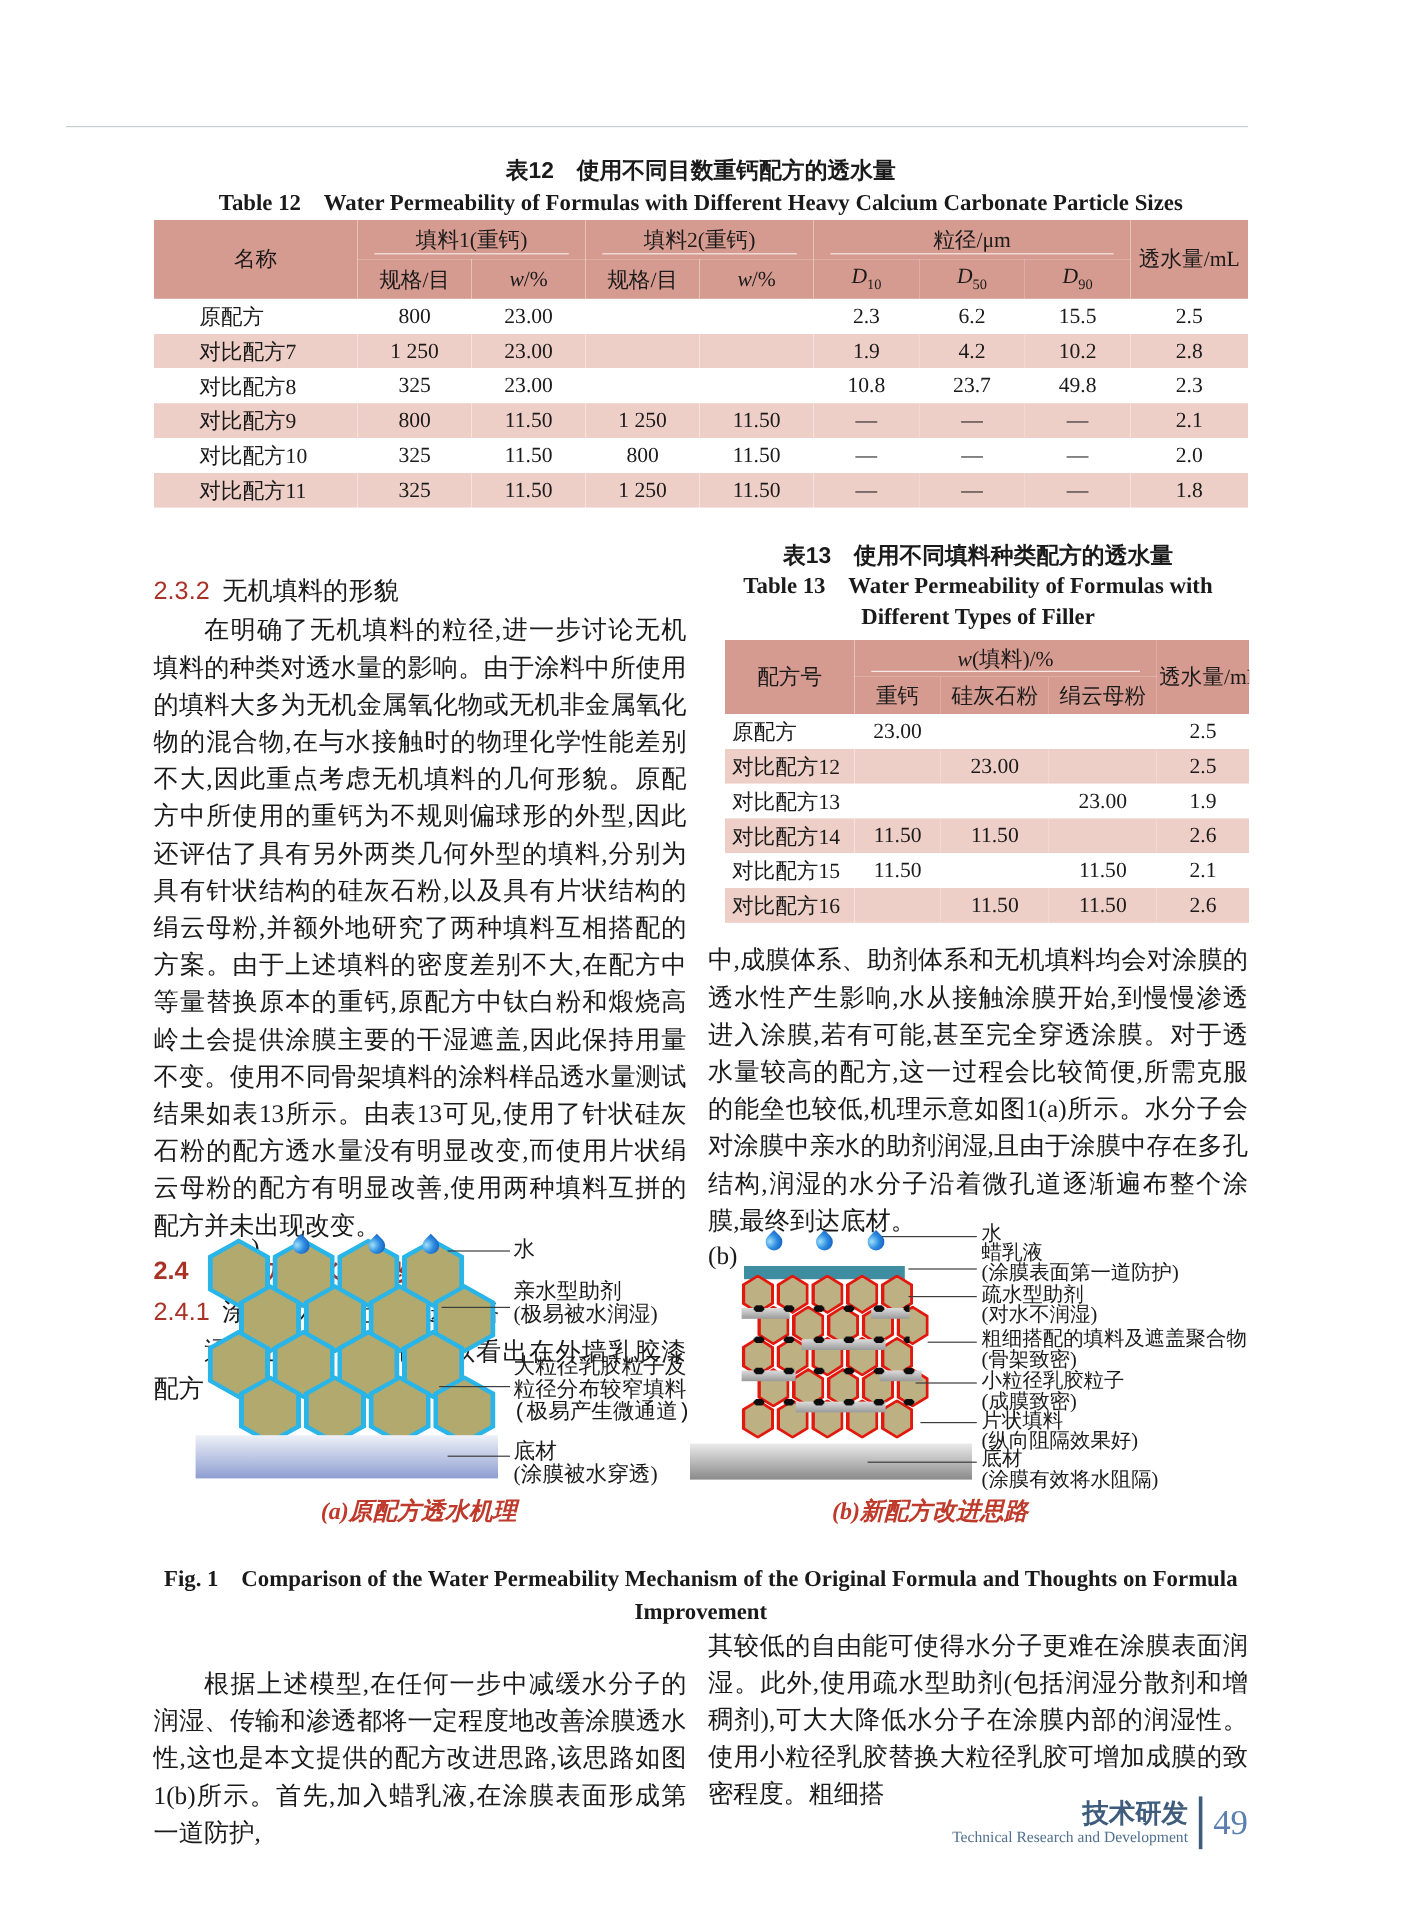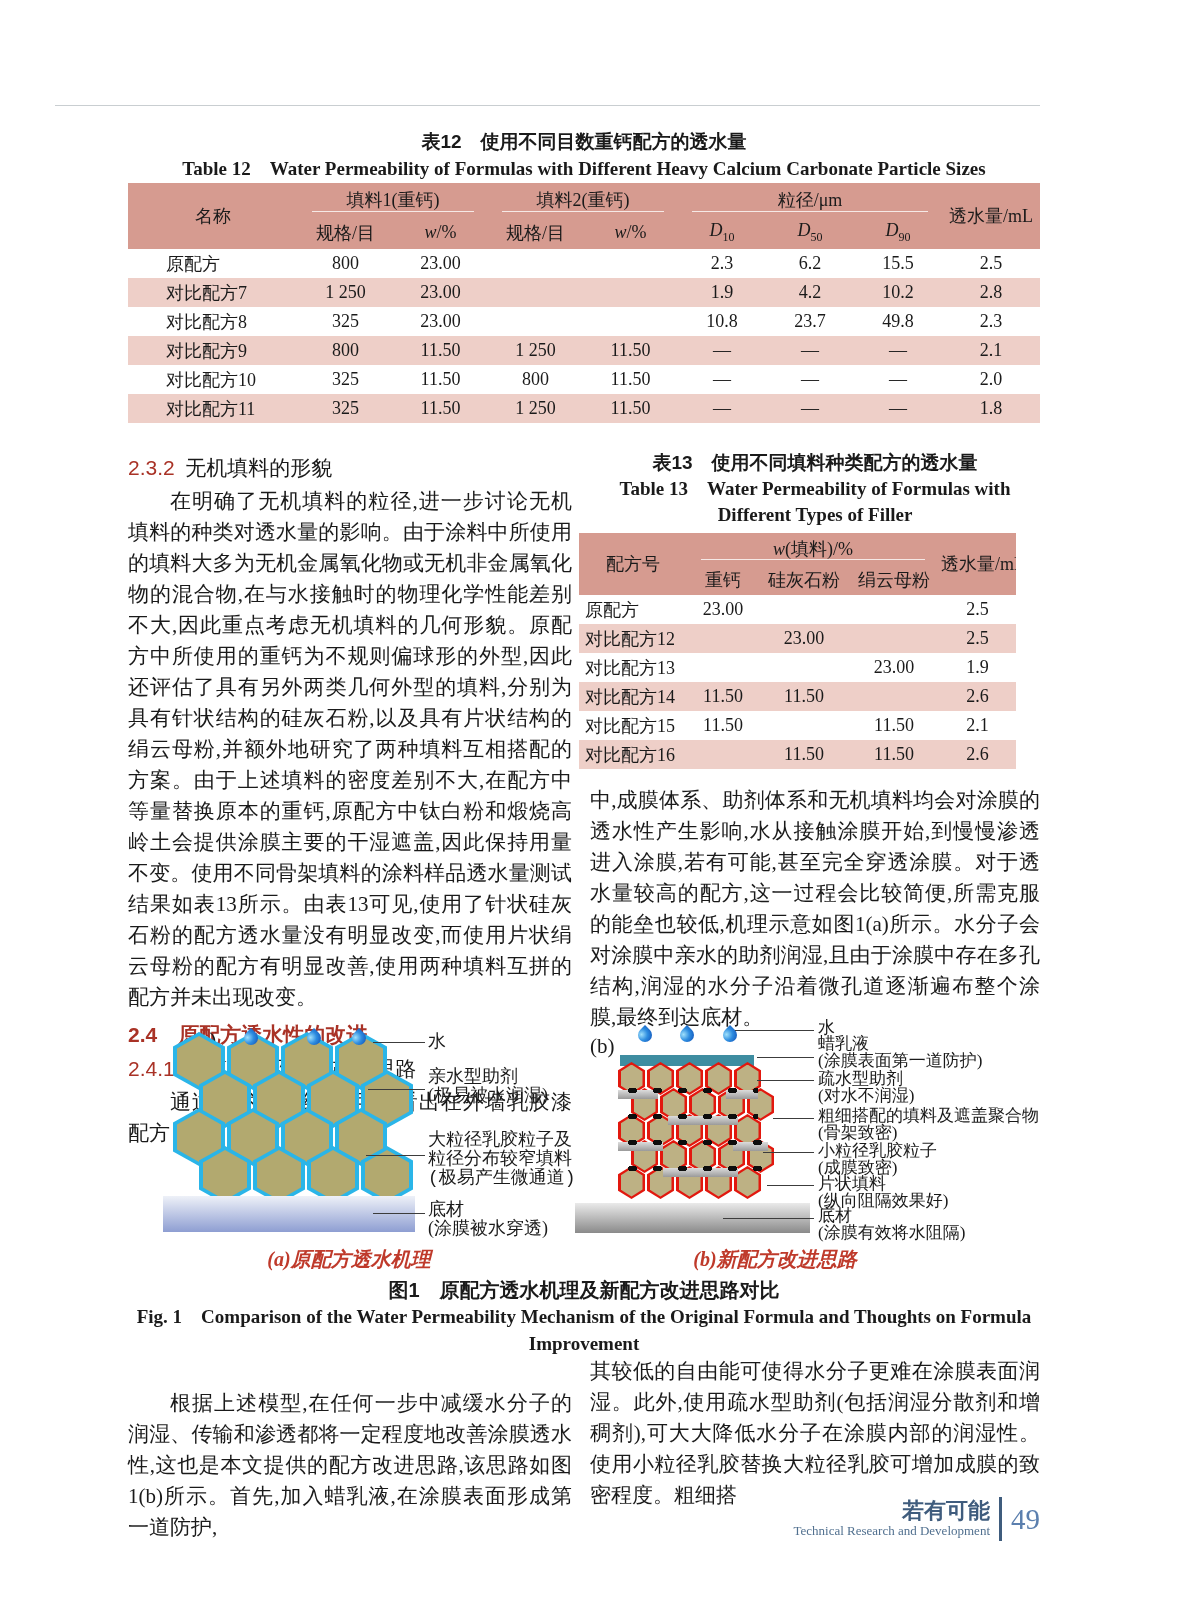--- a/index.html
+++ b/index.html
@@ -178,36 +178,36 @@
           <td>1 250</td>
           <td>11.50</td>
           <td>—</td>
           <td>—</td>
           <td>—</td>
           <td>1.8</td>
         </tr>
       </tbody>
   </table>
 
-  <div class="abs" style="top:448px;left:128px;width:444px;">
+  <div class="abs" style="top:472px;left:128px;width:444px;">
     <div class="h3">
       <span class="hnum">2.3.2</span>&nbsp;&nbsp;<span class="htitle">无机填料的形貌</span>
     </div>
     <div class="para indent">在明确了无机填料的粒径,进一步讨论无机填料的种类对透水量的影响。由于涂料中所使用的填料大多为无机金属氧化物或无机非金属氧化物的混合物,在与水接触时的物理化学性能差别不大,因此重点考虑无机填料的几何形貌。原配方中所使用的重钙为不规则偏球形的外型,因此还评估了具有另外两类几何外型的填料,分别为具有针状结构的硅灰石粉,以及具有片状结构的绢云母粉,并额外地研究了两种填料互相搭配的方案。由于上述填料的密度差别不大,在配方中等量替换原本的重钙,原配方中钛白粉和煅烧高岭土会提供涂膜主要的干湿遮盖,因此保持用量不变。使用不同骨架填料的涂料样品透水量测试结果如表13所示。由表13可见,使用了针状硅灰石粉的配方透水量没有明显改变,而使用片状绢云母粉的配方有明显改善,使用两种填料互拼的配方并未出现改变。</div>
     <div class="h2red">2.4　原配方透水性的改进</div>
     <div class="h3">
       <span class="hnum">2.4.1</span>&nbsp;&nbsp;<span class="htitle">涂膜透水及配方改进思路</span>
     </div>
     <div class="para indent">通过上述研究结论,可以看出在外墙乳胶漆配方</div>
   </div>
 
   <div class="abs tcap-cn" style="top:450px;left:590px;width:450px;">表13　使用不同填料种类配方的透水量</div>
   <div class="abs tcap-en" style="top:476px;left:590px;width:450px;line-height:26px;">Table 13　Water Permeability of Formulas with Different Types of Filler</div>
 
-  <table class="abs t13" style="top:533px;left:579px;width:437px;">
+  <table class="abs t13" style="top:533px;left:604px;width:437px;">
     <colgroup>
       <col style="width:108px">
         <col style="width:72px">
         <col style="width:90px">
         <col style="width:90px">
         <col style="width:77px">
     </colgroup>
     <thead class="thead-bg">
       <tr>
         <th rowspan="2">配方号</th>
@@ -411,28 +411,27 @@
     </div>
     <div class="abs" style="top:208px;left:690px;">
       <div class="flabel-b">底材</div>
       <div class="flabel-b">(涂膜有效将水阻隔)</div>
     </div>
 
     <div class="abs pcap" style="top:246px;left:91px;width:260px;">(a)原配方透水机理</div>
     <div class="abs pcap" style="top:246px;left:517px;width:260px;">(b)新配方改进思路</div>
   </div>
 
-  <div class="abs figcap-cn" style="top:1277px;left:128px;width:912px;">图1　原配方透水机理及新配方改进思路对比</div>
   <div class="abs figcap-en" style="top:1303px;left:128px;width:912px;">Fig. 1　Comparison of the Water Permeability Mechanism of the Original Formula and Thoughts on Formula Improvement</div>
 
   <div class="abs para indent" style="top:1356px;left:128px;width:444px;margin-top:32px;">根据上述模型,在任何一步中减缓水分子的润湿、传输和渗透都将一定程度地改善涂膜透水性,这也是本文提供的配方改进思路,该思路如图1(b)所示。首先,加入蜡乳液,在涂膜表面形成第一道防护,</div>
   <div class="abs para" style="top:1356px;left:590px;width:450px;">其较低的自由能可使得水分子更难在涂膜表面润湿。此外,使用疏水型助剂(包括润湿分散剂和增稠剂),可大大降低水分子在涂膜内部的润湿性。使用小粒径乳胶替换大粒径乳胶可增加成膜的致密程度。粗细搭</div>
 
   <div class="abs footer">
     <div style="text-align:right;">
-      <div class="footer-cn">若有可能</div>
+      <div class="footer-cn">技术研发</div>
       <div class="footer-en">Technical Research and Development</div>
     </div>
     <div class="footer-bar"></div>
     <div class="footer-page">49</div>
   </div>
 
 </div>
 
 </body></html>

